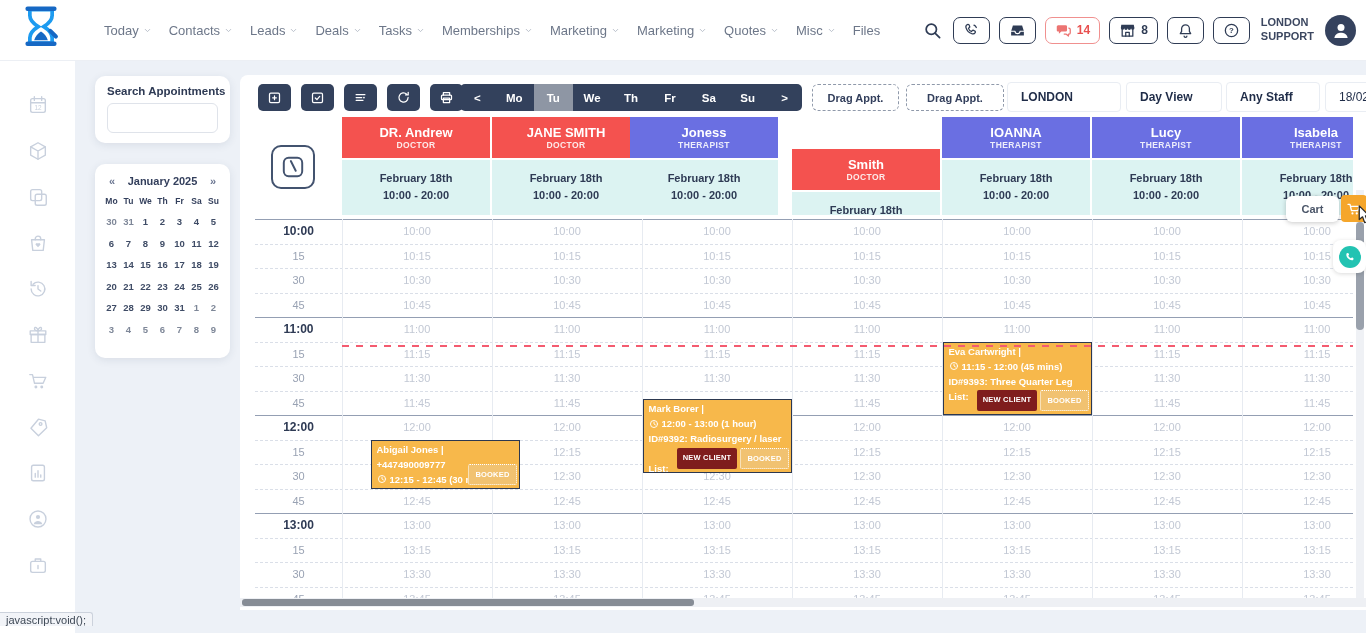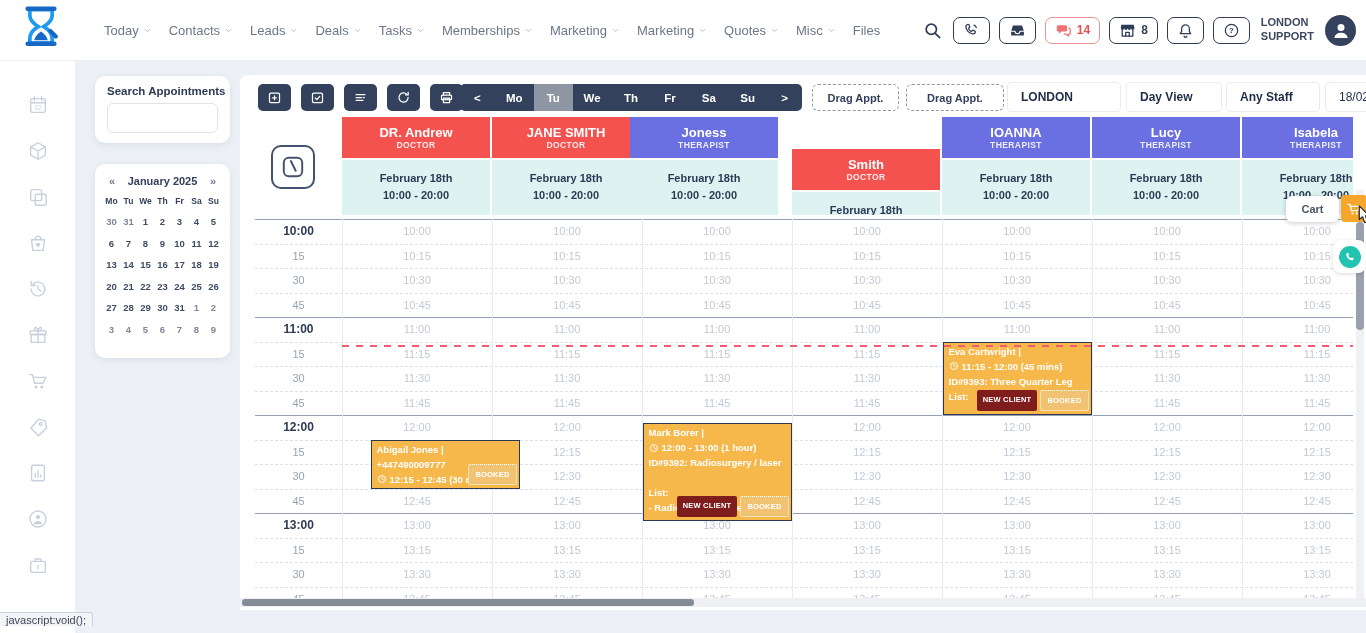--- a/index.html
+++ b/index.html
@@ -716,21 +716,21 @@
           <svg class="ic" width="10" height="10" viewBox="0 0 24 24" fill="none" stroke="currentColor" stroke-width="2.2" stroke-linecap="round" stroke-linejoin="round">
             <circle cx="12" cy="12" r="8.5"></circle>
             <path d="M12 7.5V12l3.5 2.2"></path>
           </svg>
           <span>12:15 - 12:45 (30 mins)</span>
         </div>
         <div class="badges">
           <span class="bdg b-booked">BOOKED</span>
         </div>
       </div>
-      <div class="appt orange" style="left: 387.5px; top: 204px; height: 98px;">
+      <div class="appt orange" style="left: 387.5px; top: 180px; height: 74px;">
         <div class="ln">
           <span>Mark Borer |</span>
         </div>
         <div class="ln">
           <svg class="ic" width="10" height="10" viewBox="0 0 24 24" fill="none" stroke="currentColor" stroke-width="2.2" stroke-linecap="round" stroke-linejoin="round">
             <circle cx="12" cy="12" r="8.5"></circle>
             <path d="M12 7.5V12l3.5 2.2"></path>
           </svg>
           <span>12:00 - 13:00 (1 hour)</span>
         </div>

